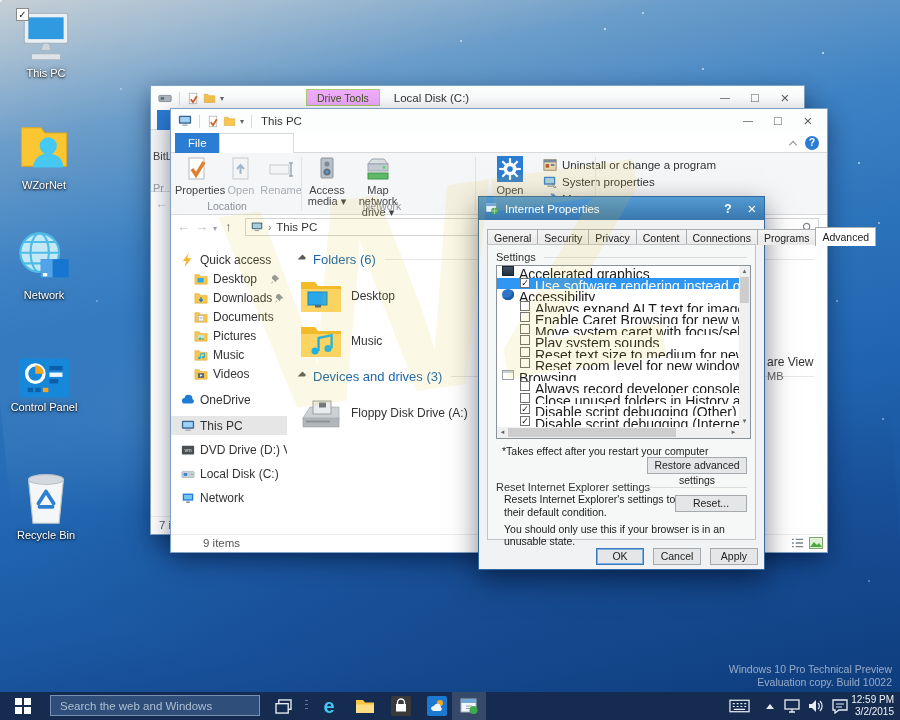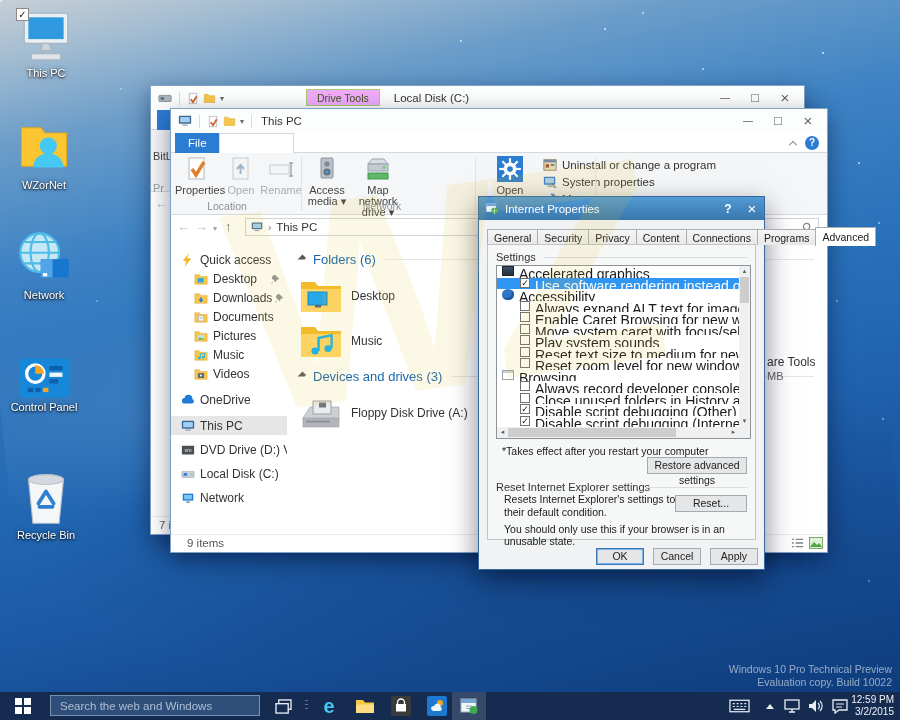--- a/index.html
+++ b/index.html
@@ -536,25 +536,25 @@
           <path d="M4 25l7-11h29v13H4z" fill="#cdd1d4" stroke="#9aa0a5" stroke-width=".6"></path>
           <rect x="4" y="25" width="36" height="9" fill="#b2b6ba" stroke="#9aa0a5" stroke-width=".6"></rect>
           <rect x="14" y="8" width="18" height="13" fill="#e9ebec" stroke="#9aa0a5"></rect>
           <rect x="20" y="9.5" width="7" height="5" fill="#6f767c"></rect>
           <rect x="7" y="27.5" width="24" height="2" fill="#8c9297"></rect>
         </svg>
         <span class="tlab">Floppy Disk Drive (A:)</span>
       </div>
     </div>
 
-    <div class="frag" style="left:596px;top:246px;font-size:12px;color:#333;">are Tools</div>
+    <div class="frag" style="left:596px;top:246px;font-size:12px;color:#333;">are View</div>
     <div class="frag" style="left:596px;top:261px;font-size:11px;color:#666;">MB</div>
 
     <div class="statusbar">
-      <span style="padding-left:16px;">9 items</span>
+      <span style="padding-left:32px;">9 items</span>
       <div class="viewbtns">
         <svg width="13" height="12" viewBox="0 0 14 12">
             <path d="M1 2h2M5 2h8M1 6h2M5 6h8M1 10h2M5 10h8" stroke="#7b858e" stroke-width="1.4"></path>
           </svg>
         <svg width="14" height="12" viewBox="0 0 14 12">
             <rect x="0.5" y="0.5" width="13" height="11" fill="#dff0d8" stroke="#7ba76b"></rect>
             <path d="M1 10l4-5 3 3 2-2 3 4z" fill="#4aa83f"></path>
           </svg>
       </div>
     </div>

